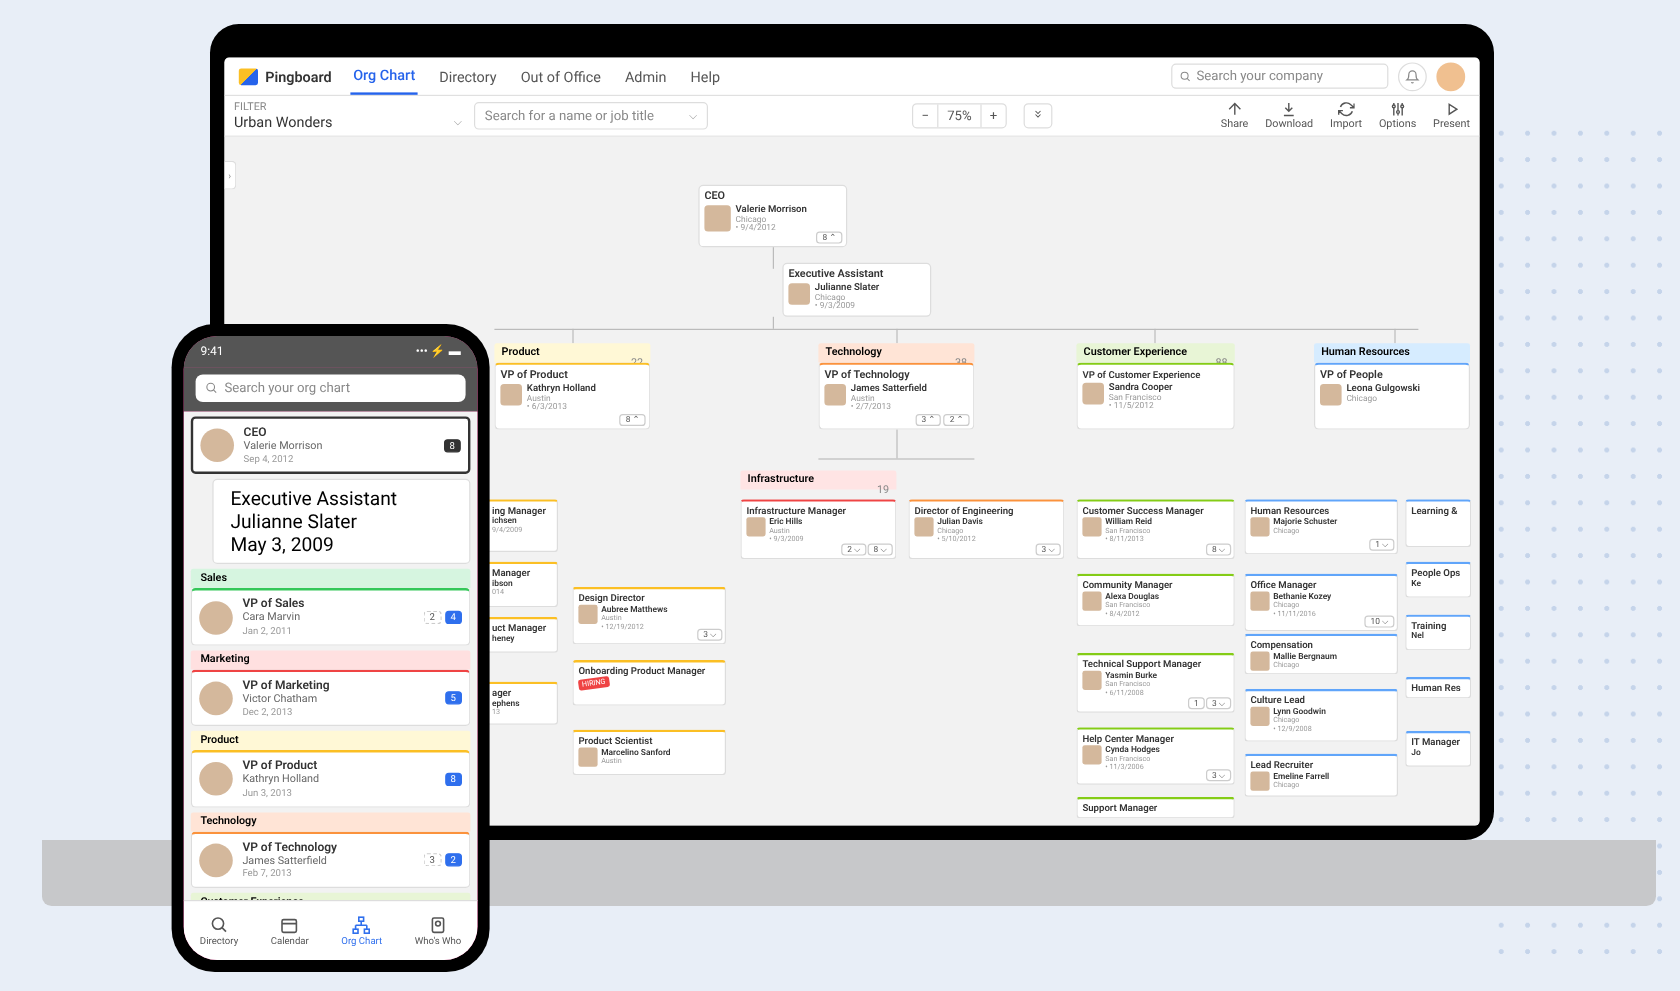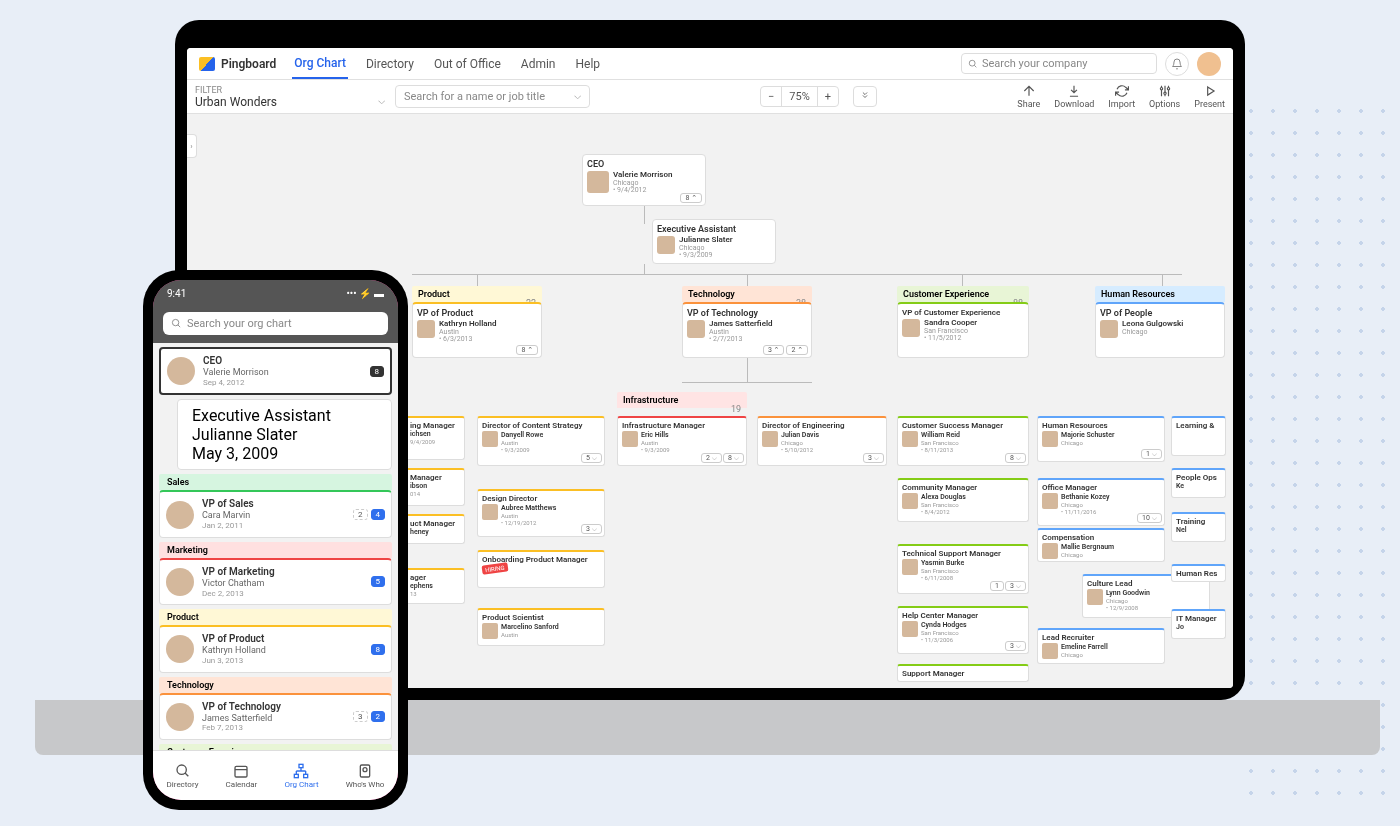--- a/index.html
+++ b/index.html
@@ -11,21 +11,21 @@
 .laptop-base { position: absolute; top: 700px; left: 35px; width: 1345px; height: 55px; background: #c7c8ca; border-radius: 0 0 8px 8px; z-index: 0; }
 .screen { width: 100%; height: 100%; background: #f2f2f2; border-radius: 4px; overflow: hidden; display: flex; flex-direction: column; }
 
 
 .topnav { background: #fff; height: 32px; border-bottom: 1px solid #e0e0e0; display: flex; align-items: center; padding: 0 12px; gap: 16px; font-size: 12px; }
 .logo { display: flex; align-items: flex-end; gap: 6px; font-weight: 600; color: #333; }
 .logo-icon { width: 16px; height: 14px; background: linear-gradient(135deg, #fbbf24 50%, #2563eb 50%); border-radius: 2px; }
 .nav-item { color: #555; cursor: pointer; padding: 7px 2px; }
 .nav-item.active { color: #2563eb; border-bottom: 2px solid #2563eb; font-weight: 500; }
 .topnav-right { margin-left: auto; display: flex; align-items: center; gap: 8px; }
-.search-company { display: flex; align-items: center; border: 1px solid #ddd; border-radius: 4px; padding: 3px 6px; width: 196px; font-size: 11px; color: #888; gap: 4px; }
+.search-company { display: flex; align-items: center; border: 1px solid #ddd; border-radius: 4px; padding: 3px 6px; width: 181px; font-size: 11px; color: #888; gap: 4px; }
 .bell-btn { width: 24px; height: 24px; border: 1px solid #ddd; border-radius: 50%; display: flex; align-items: center; justify-content: center; cursor: pointer; }
 .avatar-top { width: 24px; height: 24px; border-radius: 50%; background: #f0c090; }
 
 
 .toolbar { background: #fff; height: 34px; border-bottom: 1px solid #e0e0e0; display: flex; align-items: center; padding: 0 8px; gap: 10px; font-size: 11px; }
 .filter-wrap { width: 190px; }
 .filter-label { font-size: 9px; color: #888; text-transform: uppercase; }
 .filter-value { font-size: 12px; color: #333; display: flex; justify-content: space-between; align-items: center; }
 .search-name { border: 1px solid #ddd; border-radius: 4px; padding: 4px 8px; width: 195px; font-size: 11px; color: #888; display: flex; justify-content: space-between; align-items: center; }
 .zoom-group { display: flex; align-items: center; border: 1px solid #ddd; border-radius: 4px; margin-left: 160px; }
@@ -301,34 +301,20 @@
   </div>
 
   <div class="dept-header" style="left:430px; top:278px; width:130px; background:#ffe4e4;">
           <span>Infrastructure</span>
           <span class="count">19</span>
         </div>
 
   <div class="vline" style="left:560px; top:244px; height:24px;"></div>
   <div class="hline" style="left:495px; top:268px; width:130px;"></div>
 
-  <div class="sub-card" style="left:290px; top:302px; width:128px; height:50px; border-top:2px solid #fbbf24;">
-    <div class="title">Director of Content Strategy</div>
-    <div class="prow">
-            <div class="av"></div>
-            <div>
-              <div class="nm">Danyell Rowe</div>
-              <div class="lc">Austin</div>
-              <div class="dt">• <span>9/3/2009</span></div>
-            </div>
-          </div>
-    <div class="bdg">
-            <span class="badge"><span>5</span> ⌵</span>
-          </div>
-  </div>
   <div class="sub-card" style="left:290px; top:375px; width:128px; height:48px; border-top:2px solid #fbbf24;">
     <div class="title">Design Director</div>
     <div class="prow">
             <div class="av"></div>
             <div>
               <div class="nm">Aubree Matthews</div>
               <div class="lc">Austin</div>
               <div class="dt">• <span>12/19/2012</span></div>
             </div>
           </div>
@@ -489,21 +475,21 @@
   <div class="sub-card" style="left:850px; top:414px; width:128px; height:34px; border-top:2px solid #60a5fa;">
     <div class="title">Compensation</div>
     <div class="prow">
             <div class="av"></div>
             <div>
               <div class="nm">Mallie Bergnaum</div>
               <div class="lc">Chicago</div>
             </div>
           </div>
   </div>
-  <div class="sub-card" style="left:850px; top:460px; width:128px; height:44px; border-top:2px solid #60a5fa;margin-left:45px;">
+  <div class="sub-card" style="left:850px; top:460px; width:128px; height:44px; border-top:2px solid #60a5fa;">
     <div class="title">Culture Lead</div>
     <div class="prow">
             <div class="av"></div>
             <div>
               <div class="nm">Lynn Goodwin</div>
               <div class="lc">Chicago</div>
               <div class="dt">• <span>12/9/2008</span></div>
             </div>
           </div>
   </div>

